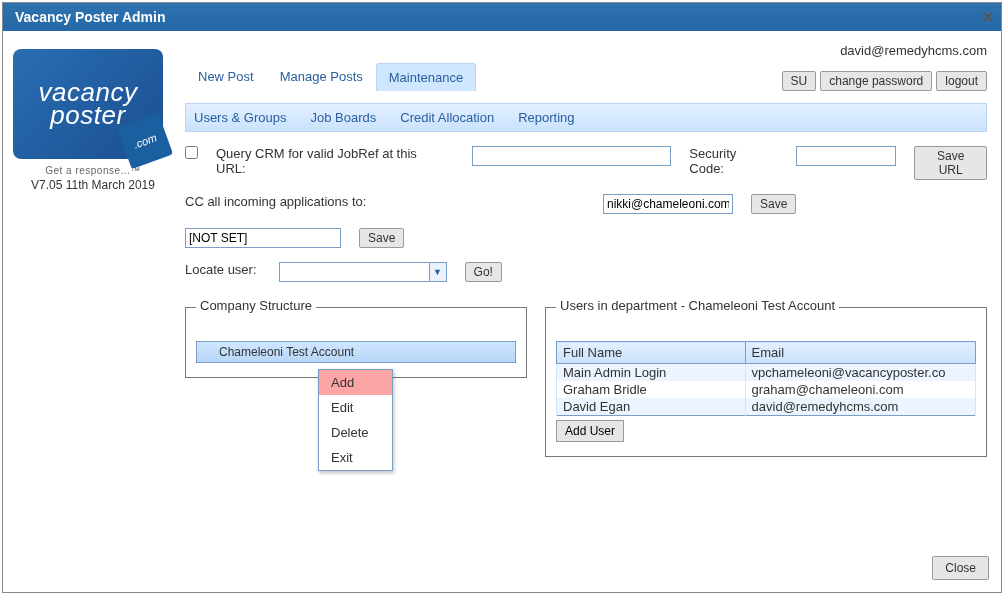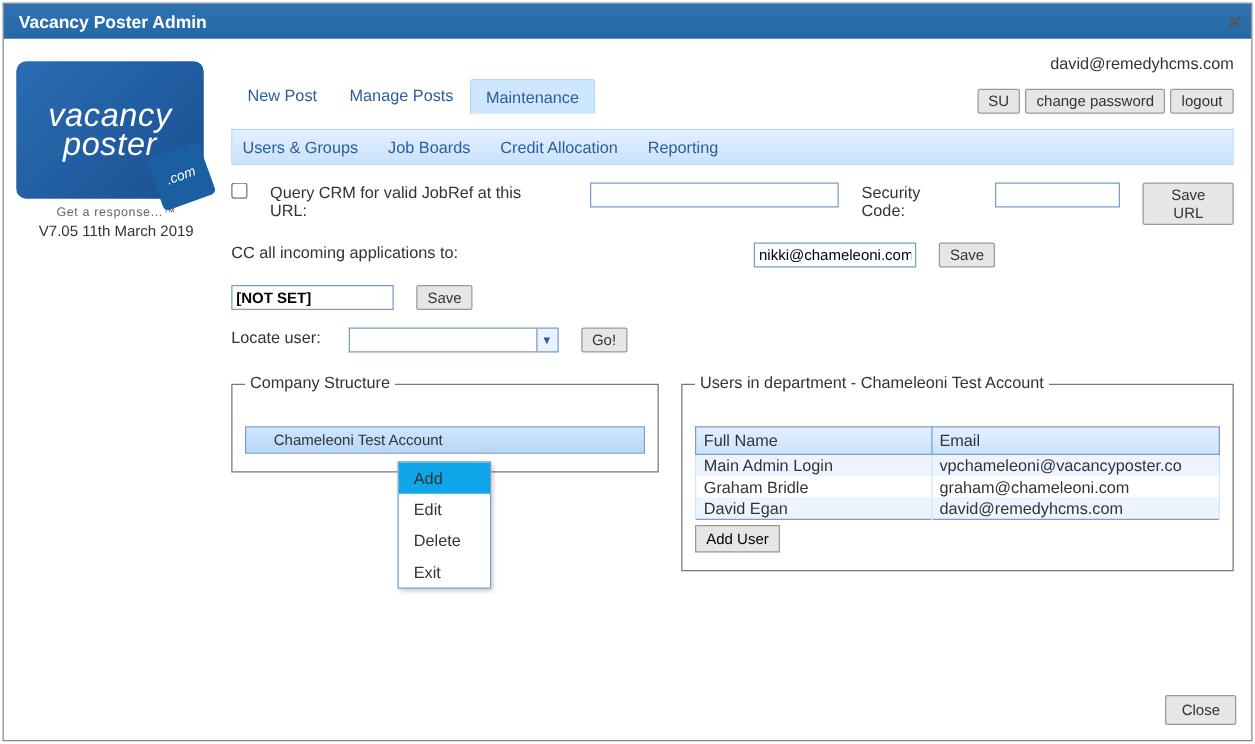--- a/index.html
+++ b/index.html
@@ -38,21 +38,21 @@
 .combo .dd { width: 18px; height: 20px; border: 1px solid #7a9ec6; background: #eaf2ff; display: flex; align-items: center; justify-content: center; font-size: 9px; color: #2a5f9e; cursor: pointer; }
 
 .cols { display: flex; gap: 18px; margin-top: 18px; align-items: flex-start; }
 fieldset { border: 1px solid #777; padding: 26px 10px 14px 10px; position: relative; font-size: 13px; }
 fieldset legend { padding: 0 4px; font-size: 13px; position: relative; top: -2px; }
 
 .fs-company { width: 342px; min-height: 78px; }
 .tree-item { background: linear-gradient(#cfe6ff,#b8d6f7); border: 1px solid #7a9ec6; padding: 3px 22px; font-size: 12px; cursor: pointer; }
 .ctxmenu { position: absolute; left: 132px; top: 54px; width: 75px; background: #fff; border: 1px solid #7a9ec6; box-shadow: 1px 2px 4px rgba(0,0,0,0.25); font-size: 13px; z-index: 5; }
 .ctxmenu div { padding: 5px 12px; cursor: pointer; }
-.ctxmenu div.hl { background: #0ea5e9; }
+.ctxmenu div.hl { background: #fca5a5; }
 
 .fs-users { flex: 1; }
 .tbl { width: 100%; border: 1px solid #7a9ec6; border-collapse: collapse; font-size: 13px; }
 .tbl th { background: linear-gradient(#e3f0ff,#c9e2fd); text-align: left; font-weight: normal; padding: 3px 6px; border: 1px solid #7a9ec6; }
 .tbl td { padding: 1px 6px; border-left: 1px solid #cfe6ff; border-right: 1px solid #cfe6ff; }
 .tbl tr:nth-child(odd) td { background: #ebf4ff; }
 .tbl tr:nth-child(even) td { background: #fff; }
 .adduser { margin-top: 4px; padding: 3px 8px; border: 1px solid #999; background: #e6e6e6; font-size: 12px; cursor: pointer; }
 
 .footer { position: absolute; right: 12px; bottom: 12px; }
@@ -107,21 +107,21 @@
         <button class="btn">Save URL</button>
       </div>
 
       <div class="formrow">
         <label style="width:396px">CC all incoming applications to:</label>
         <input type="text" class="fi" style="width: 130px;" value="nikki@chameleoni.com">
         <button class="btn">Save</button>
       </div>
 
       <div class="formrow">
-        <input type="text" class="fi" style="width: 130px; font-weight: bold;" value="[NOT SET]">
+        <input type="text" class="fi" style="width: 156px;" value="[NOT SET]">
         <button class="btn">Save</button>
       </div>
 
       <div class="formrow">
         <label>Locate user:</label>
         <span class="combo">
           <input type="text" value="" style="">
           <span class="dd">▼</span>
         </span>
         <button class="btn">Go!</button>

